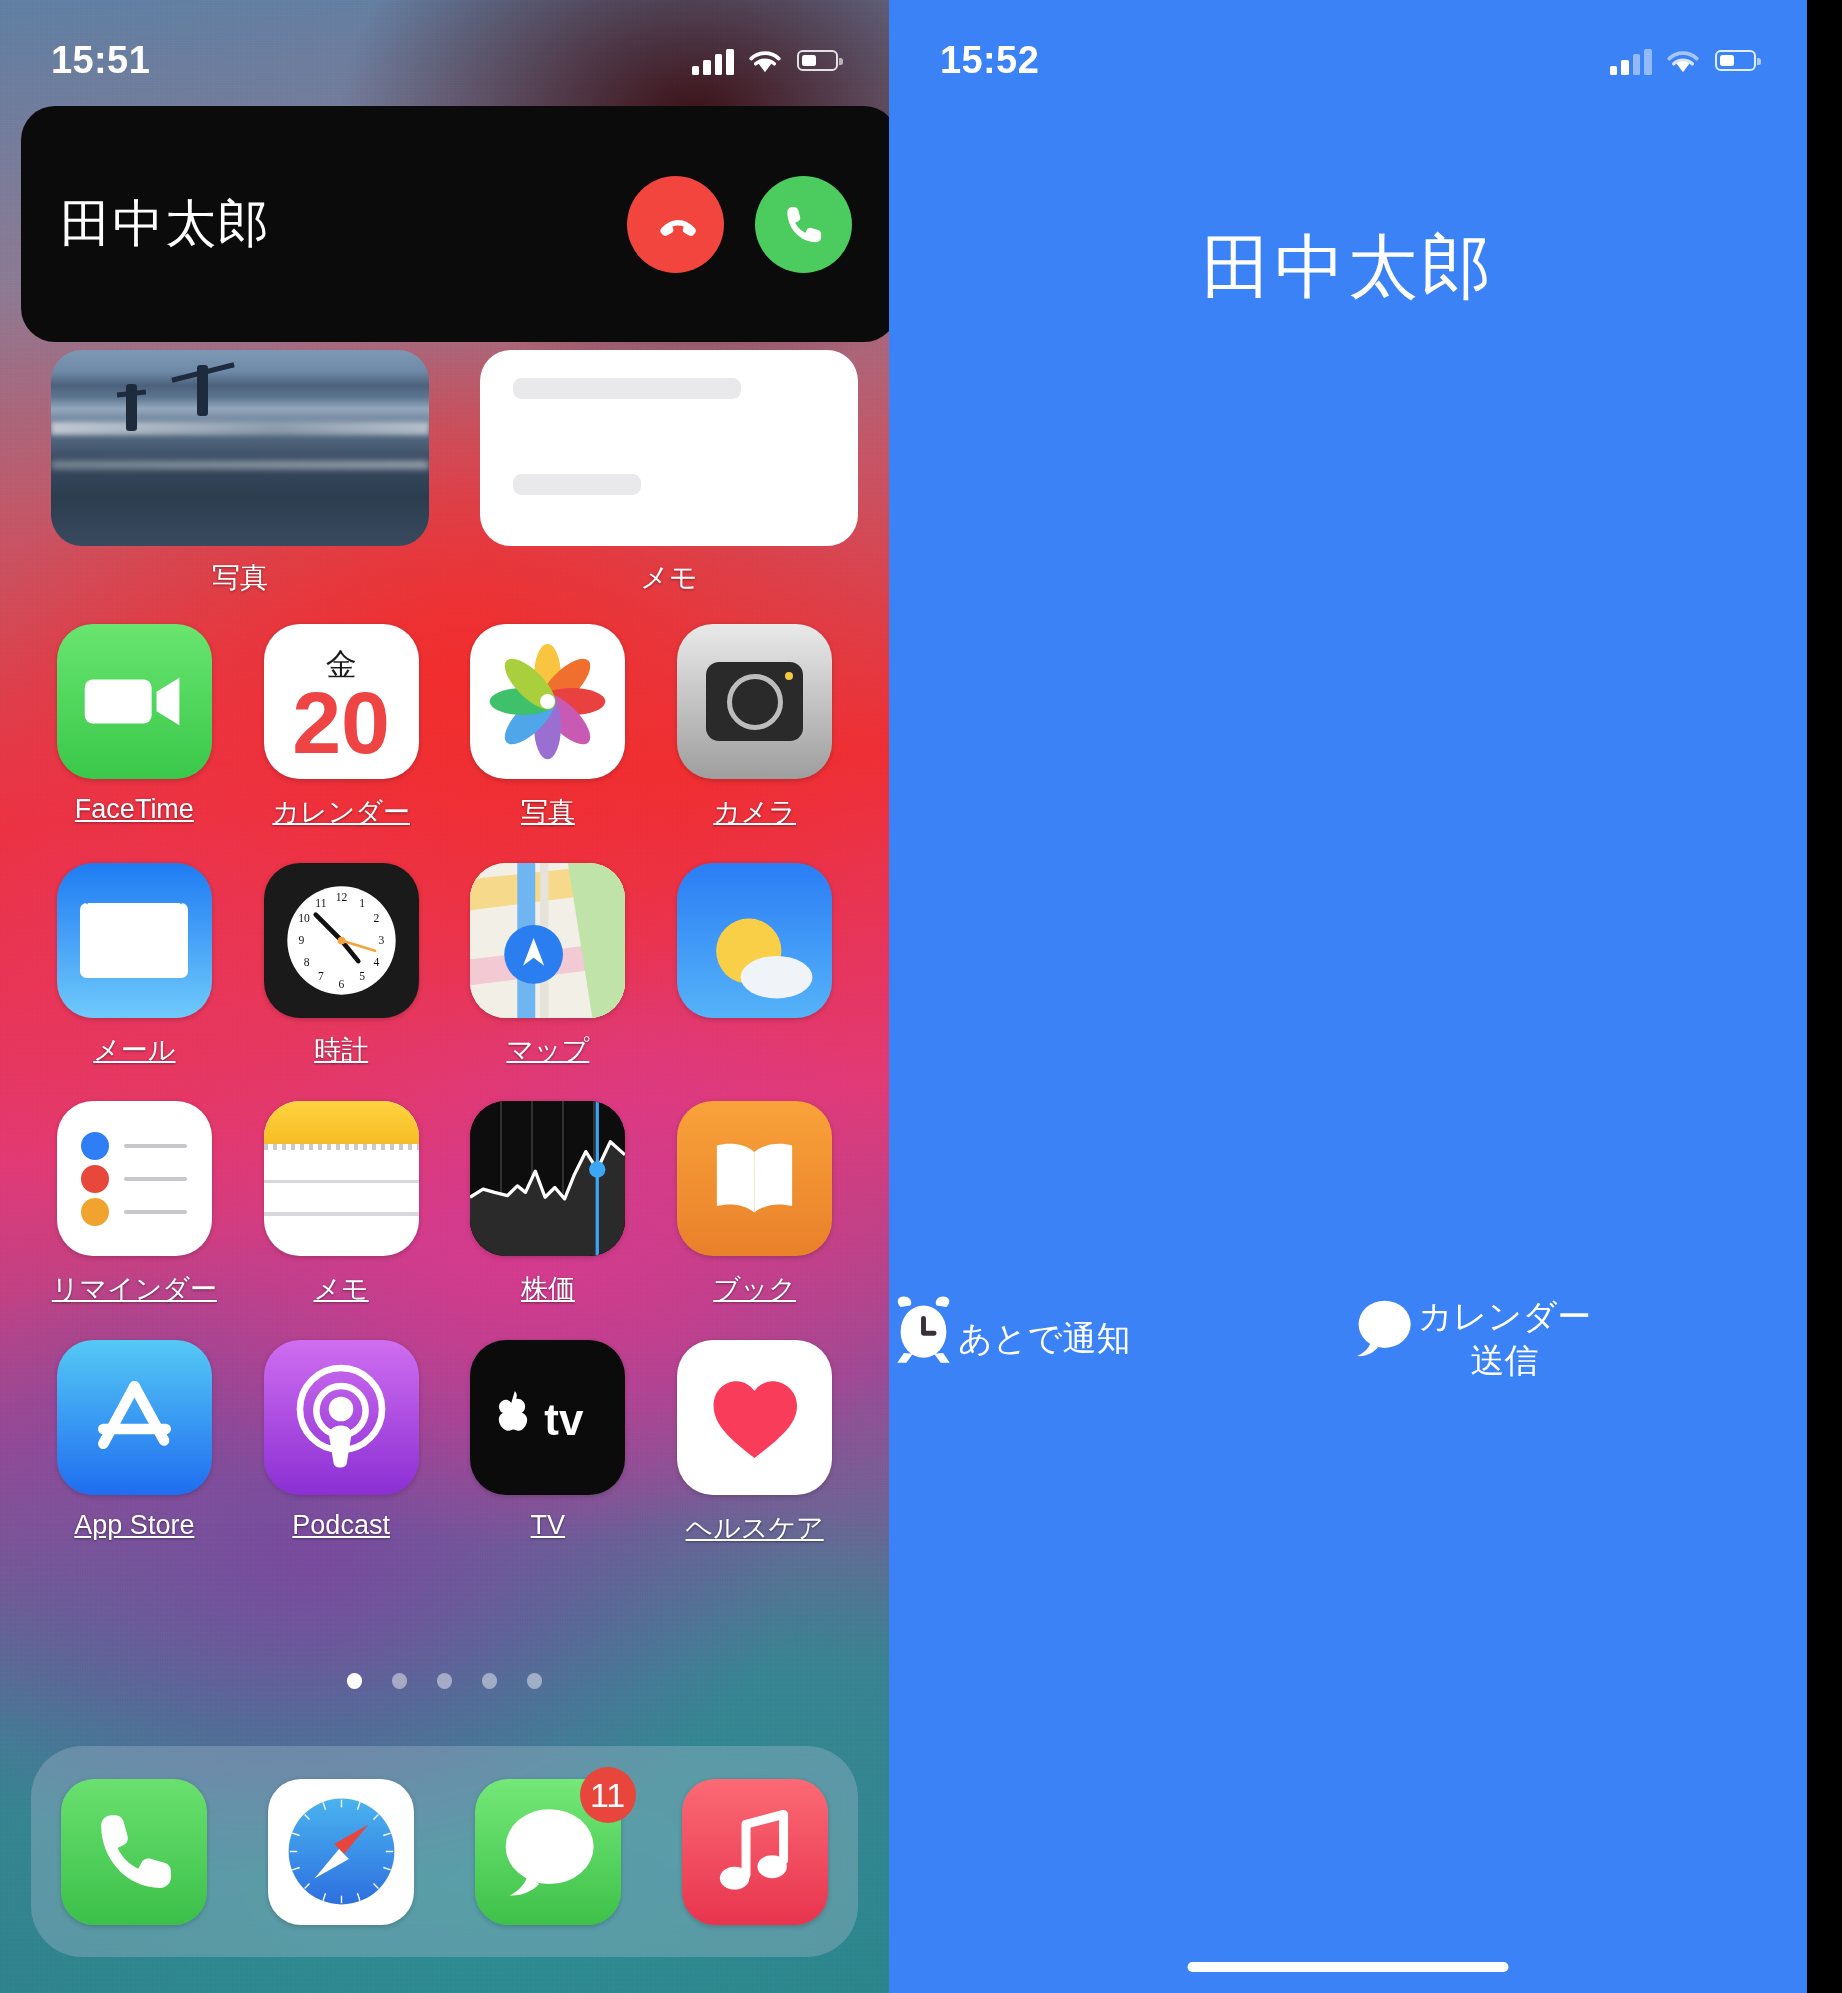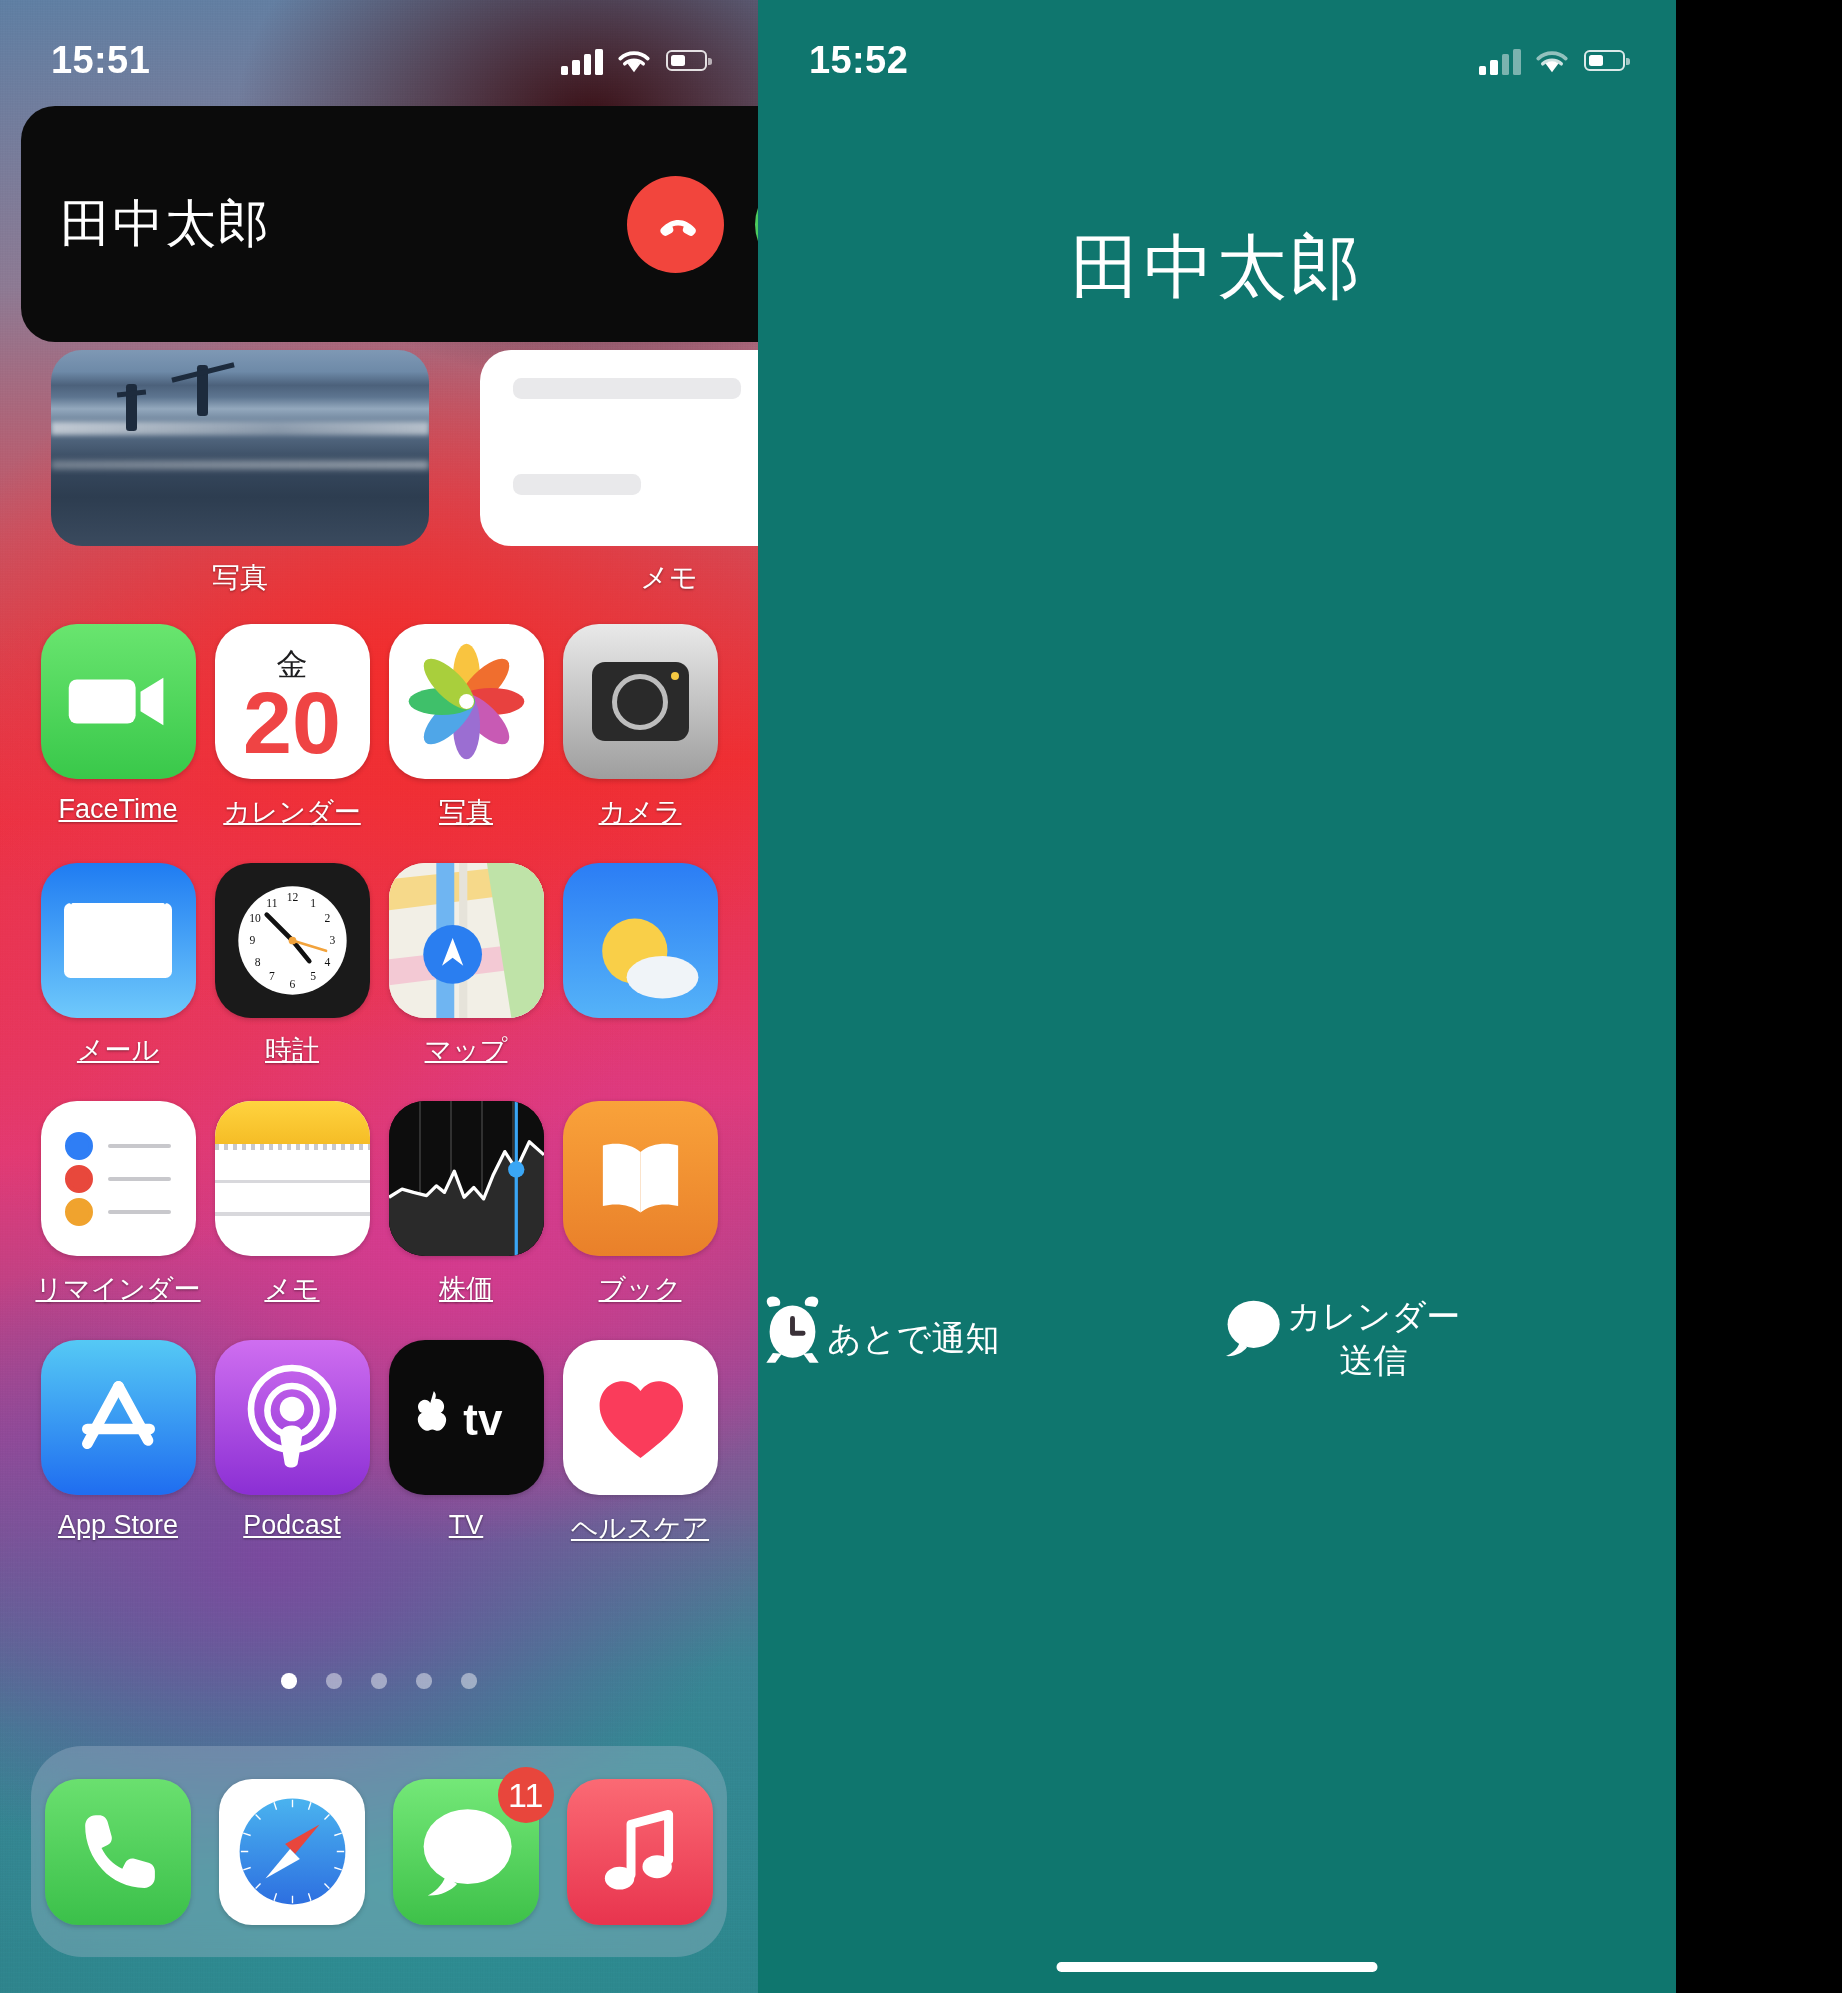--- a/index.html
+++ b/index.html
@@ -7,21 +7,21 @@
     width: 1843px; height: 1993px;
     background: #000;
     font-family: "Liberation Sans", "DejaVu Sans", sans-serif;
     overflow: hidden;
   }
   .stage { position: relative; width: 1843px; height: 1993px; display: flex; }
 
   
   .phone-left {
     position: relative;
-    width: 758px; height: 1993px;
+    width: 889px; height: 1993px;
     overflow: hidden;
     background: #2b4a6b;
   }
   .wallpaper {
     position: absolute; inset: 0;
     background:
       radial-gradient(ellipse 573px 426px at 78% 6%, #3a1016 0%, rgba(58,16,22,0) 62%),
       radial-gradient(ellipse 736px 573px at 52% 34%, #f22d2d 0%, rgba(242,45,45,0) 64%),
       radial-gradient(ellipse 671px 507px at 30% 46%, #e8375a 0%, rgba(232,55,90,0) 66%),
       radial-gradient(ellipse 622px 458px at 58% 62%, #d63a8e 0%, rgba(214,58,142,0) 68%),
@@ -35,21 +35,21 @@
     background-image:
       repeating-linear-gradient(0deg, rgba(255,255,255,.020) 0 0.8px, transparent 0.8px 2.5px),
       repeating-linear-gradient(90deg, rgba(0,0,0,.020) 0 0.8px, transparent 0.8px 2.5px);
     mix-blend-mode: overlay;
   }
 
   
   .phone-right {
     position: relative;
     width: 918px; height: 1993px;
-    background: #0f766e;
+    background: #3b82f6;
     overflow: hidden;
   }
 
   
   .statusbar {
     position: absolute; top: 0; left: 0; right: 0; height: 98px;
     display: flex; align-items: center; justify-content: space-between;
     padding: 23px 51px 0 51px;
     z-index: 40;
   }

